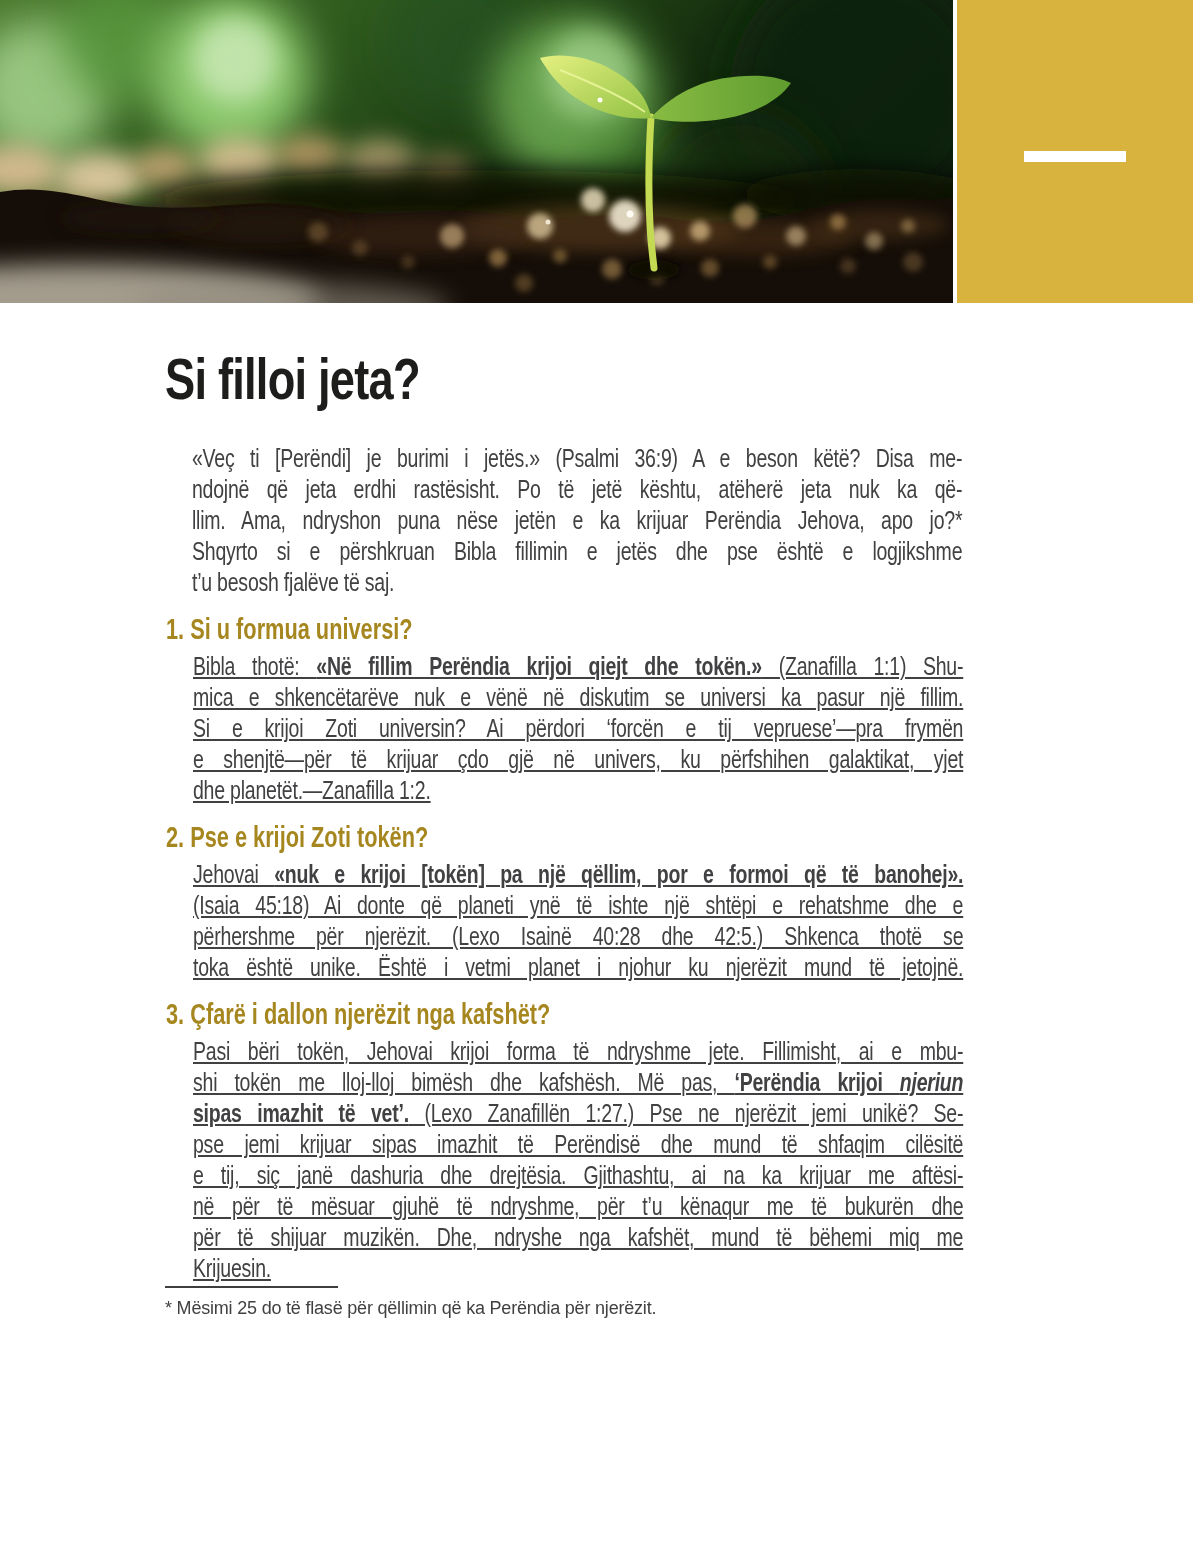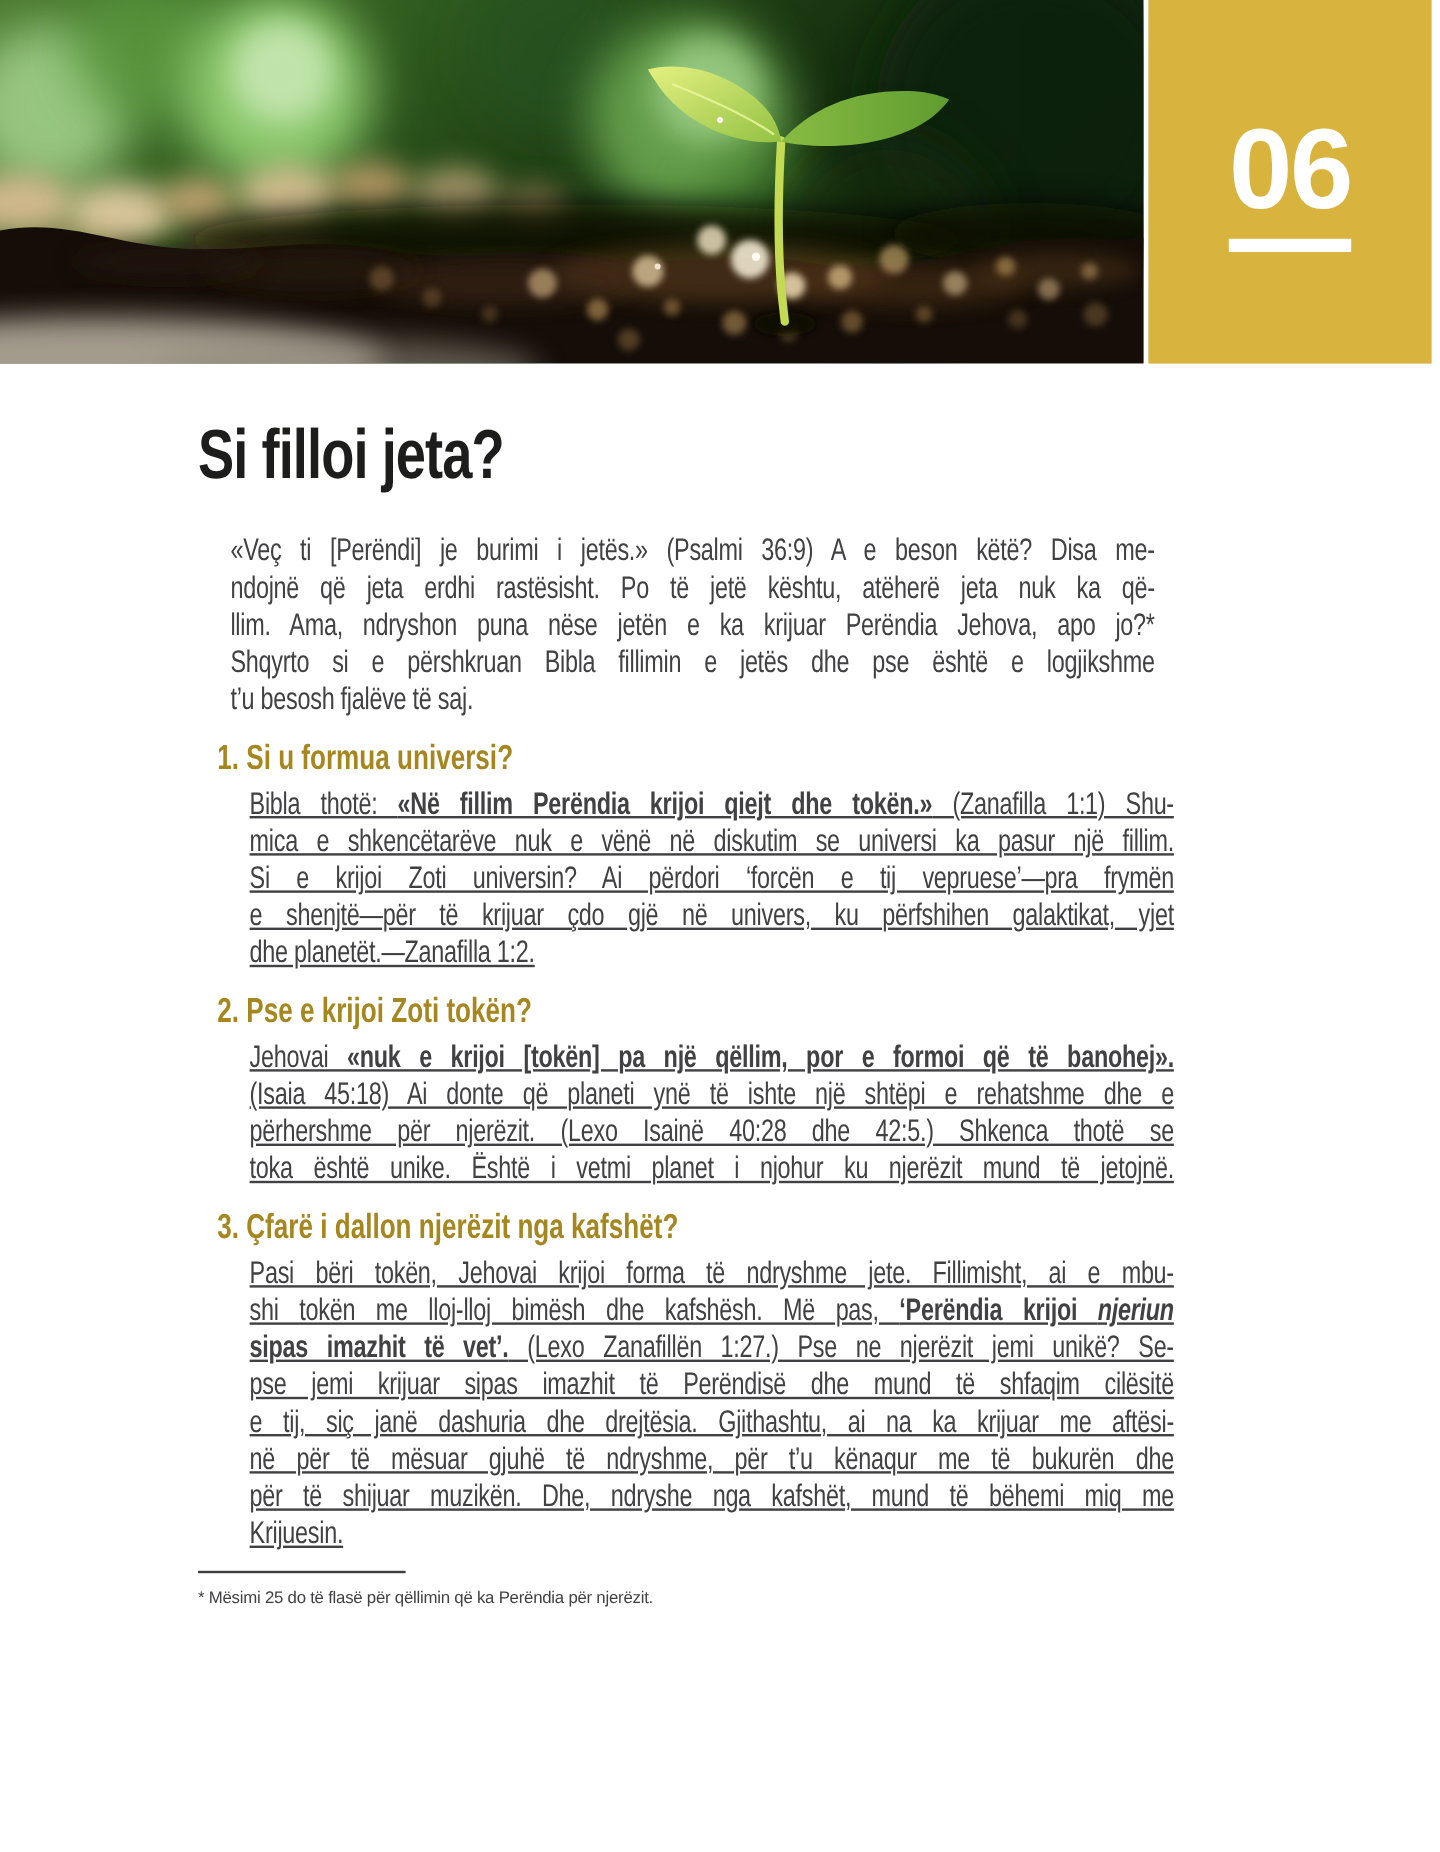--- a/index.html
+++ b/index.html
@@ -30,21 +30,21 @@
   .main{position:relative;width:1200px;}
   .title{
     margin:46px 0 0 165px;
     font-size:58px;line-height:60px;font-weight:bold;
     color:var(--title-color,#1d1d1b);
     letter-spacing:-1px;
     transform:scaleX(0.78);transform-origin:0 0;
     white-space:nowrap;
   }
   .intro{margin:34px 0 12px 192px;width:770px;}
-  .section{margin:16px;}
+  .section{margin:1px;}
   .sec-heading{
     margin:13px 0 0 165px;
     font-size:29px;line-height:36px;font-weight:bold;
     color:var(--heading-gold,#a6861e);
     transform:scaleX(0.75);transform-origin:0 0;
     white-space:nowrap;
   }
   .para{margin:4px 0 0 192px;width:770px;text-decoration:underline;}
   .line{
     width:1027px;
@@ -62,21 +62,21 @@
   }
   .b{font-weight:bold;}
   .bi{font-weight:bold;font-style:italic;}
   
   .footnote-rule{
     margin:2px 0 0 165px;width:173px;height:0;
     border-top:2px solid #3e3e3e;
   }
   .footnote{
     margin:9px 0 0 165px;
-    font-size:14px;line-height:23px;letter-spacing:-0.2px;
+    font-size:18px;line-height:23px;letter-spacing:-0.2px;
     color:var(--body-text,#414042);
   }
 </style>
 </head>
 <body>
 
 <div class="page">
 
   <div class="header">
     <div class="photo">
@@ -189,21 +189,20 @@
           <path d="M560,70 C590,82 625,98 645,112" stroke="#eef7a0" stroke-width="2" fill="none" opacity="0.8"></path>
           <path d="M651,118 C676,90 712,74 762,76 C775,77 785,80 791,83 C777,103 749,116 716,120 C692,123 668,122 651,118 Z" fill="url(#leafR)"></path>
           <circle cx="600" cy="100" r="2.5" fill="#ffffff" opacity="0.95"></circle>
           <circle cx="630" cy="214" r="3.5" fill="#fffdf4" opacity="0.95"></circle>
           <circle cx="548" cy="222" r="2.5" fill="#f7eeda" opacity="0.9"></circle>
         </g>
       </svg>
     </div>
 
     <div class="badge">
-      <div class="badge-num">06</div>
       <div class="badge-bar"></div>
     </div>
   </div>
 
   <div class="main">
     <h1 class="title">Si filloi jeta?</h1>
     <div class="intro" id="intro">
         <div class="line just">«Veç ti [Perëndi] je burimi i jetës.» (Psalmi 36:9) A e beson këtë? Disa me-</div>
         <div class="line just">ndojnë që jeta erdhi rastësisht. Po të jetë kështu, atëherë jeta nuk ka që-</div>
         <div class="line just">llim. Ama, ndryshon puna nëse jetën e ka krijuar Perëndia Jehova, apo jo?*</div>

